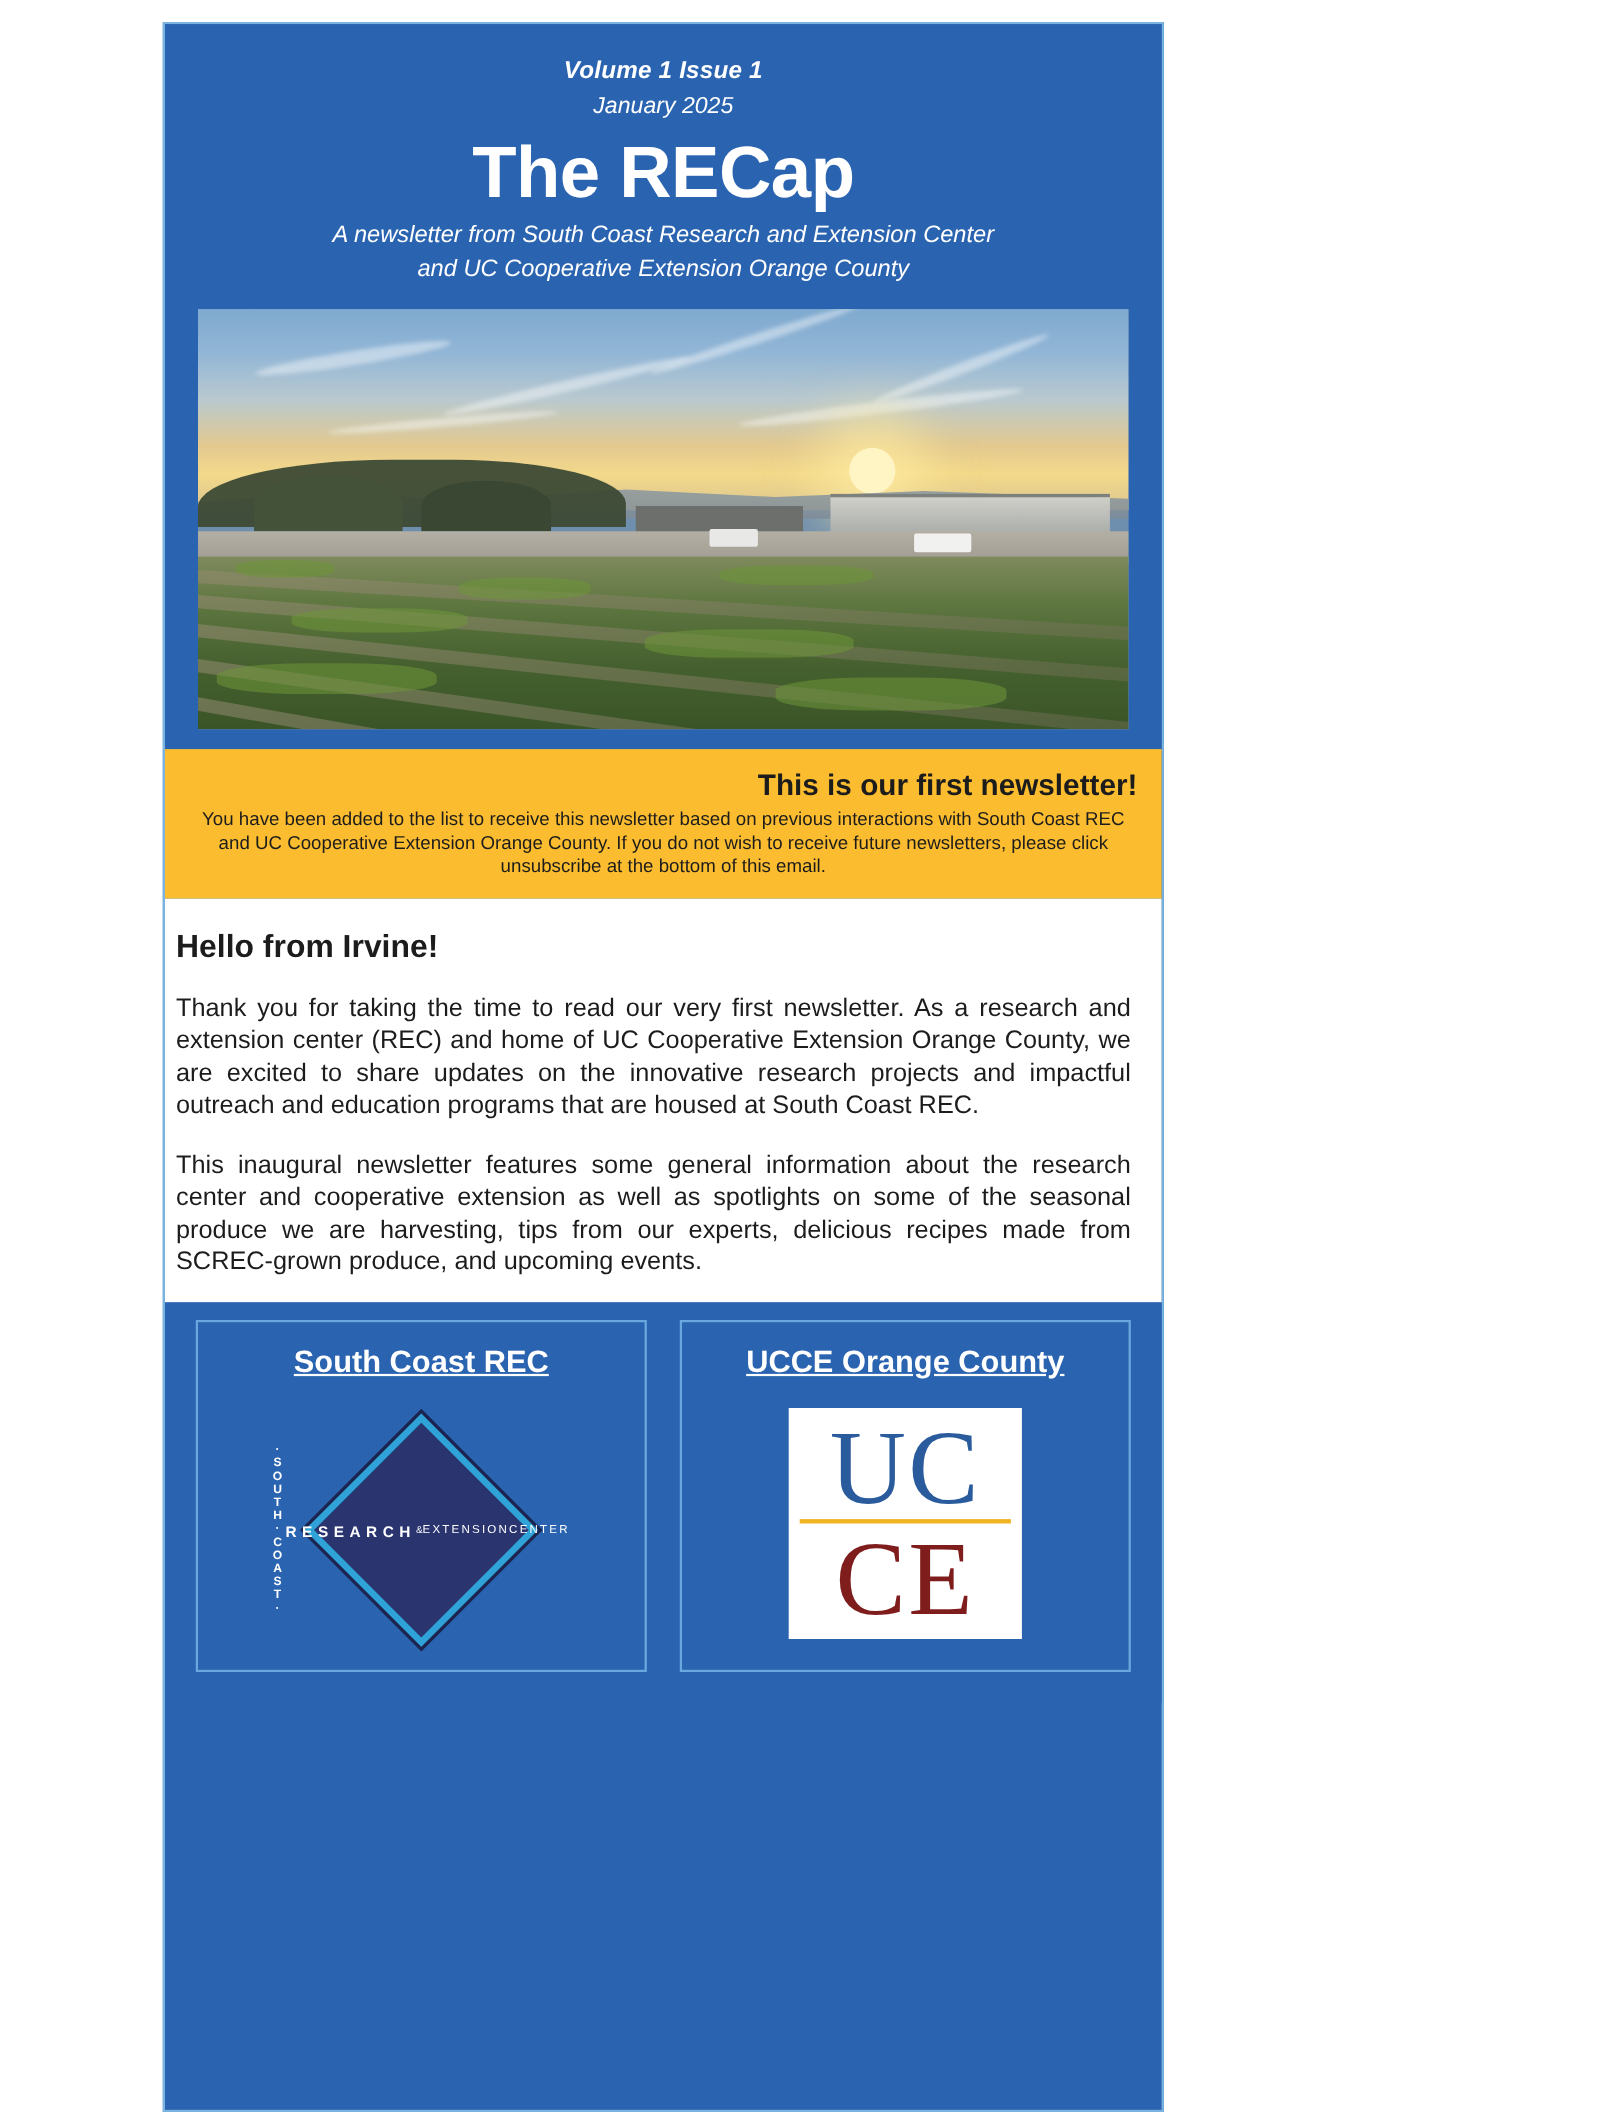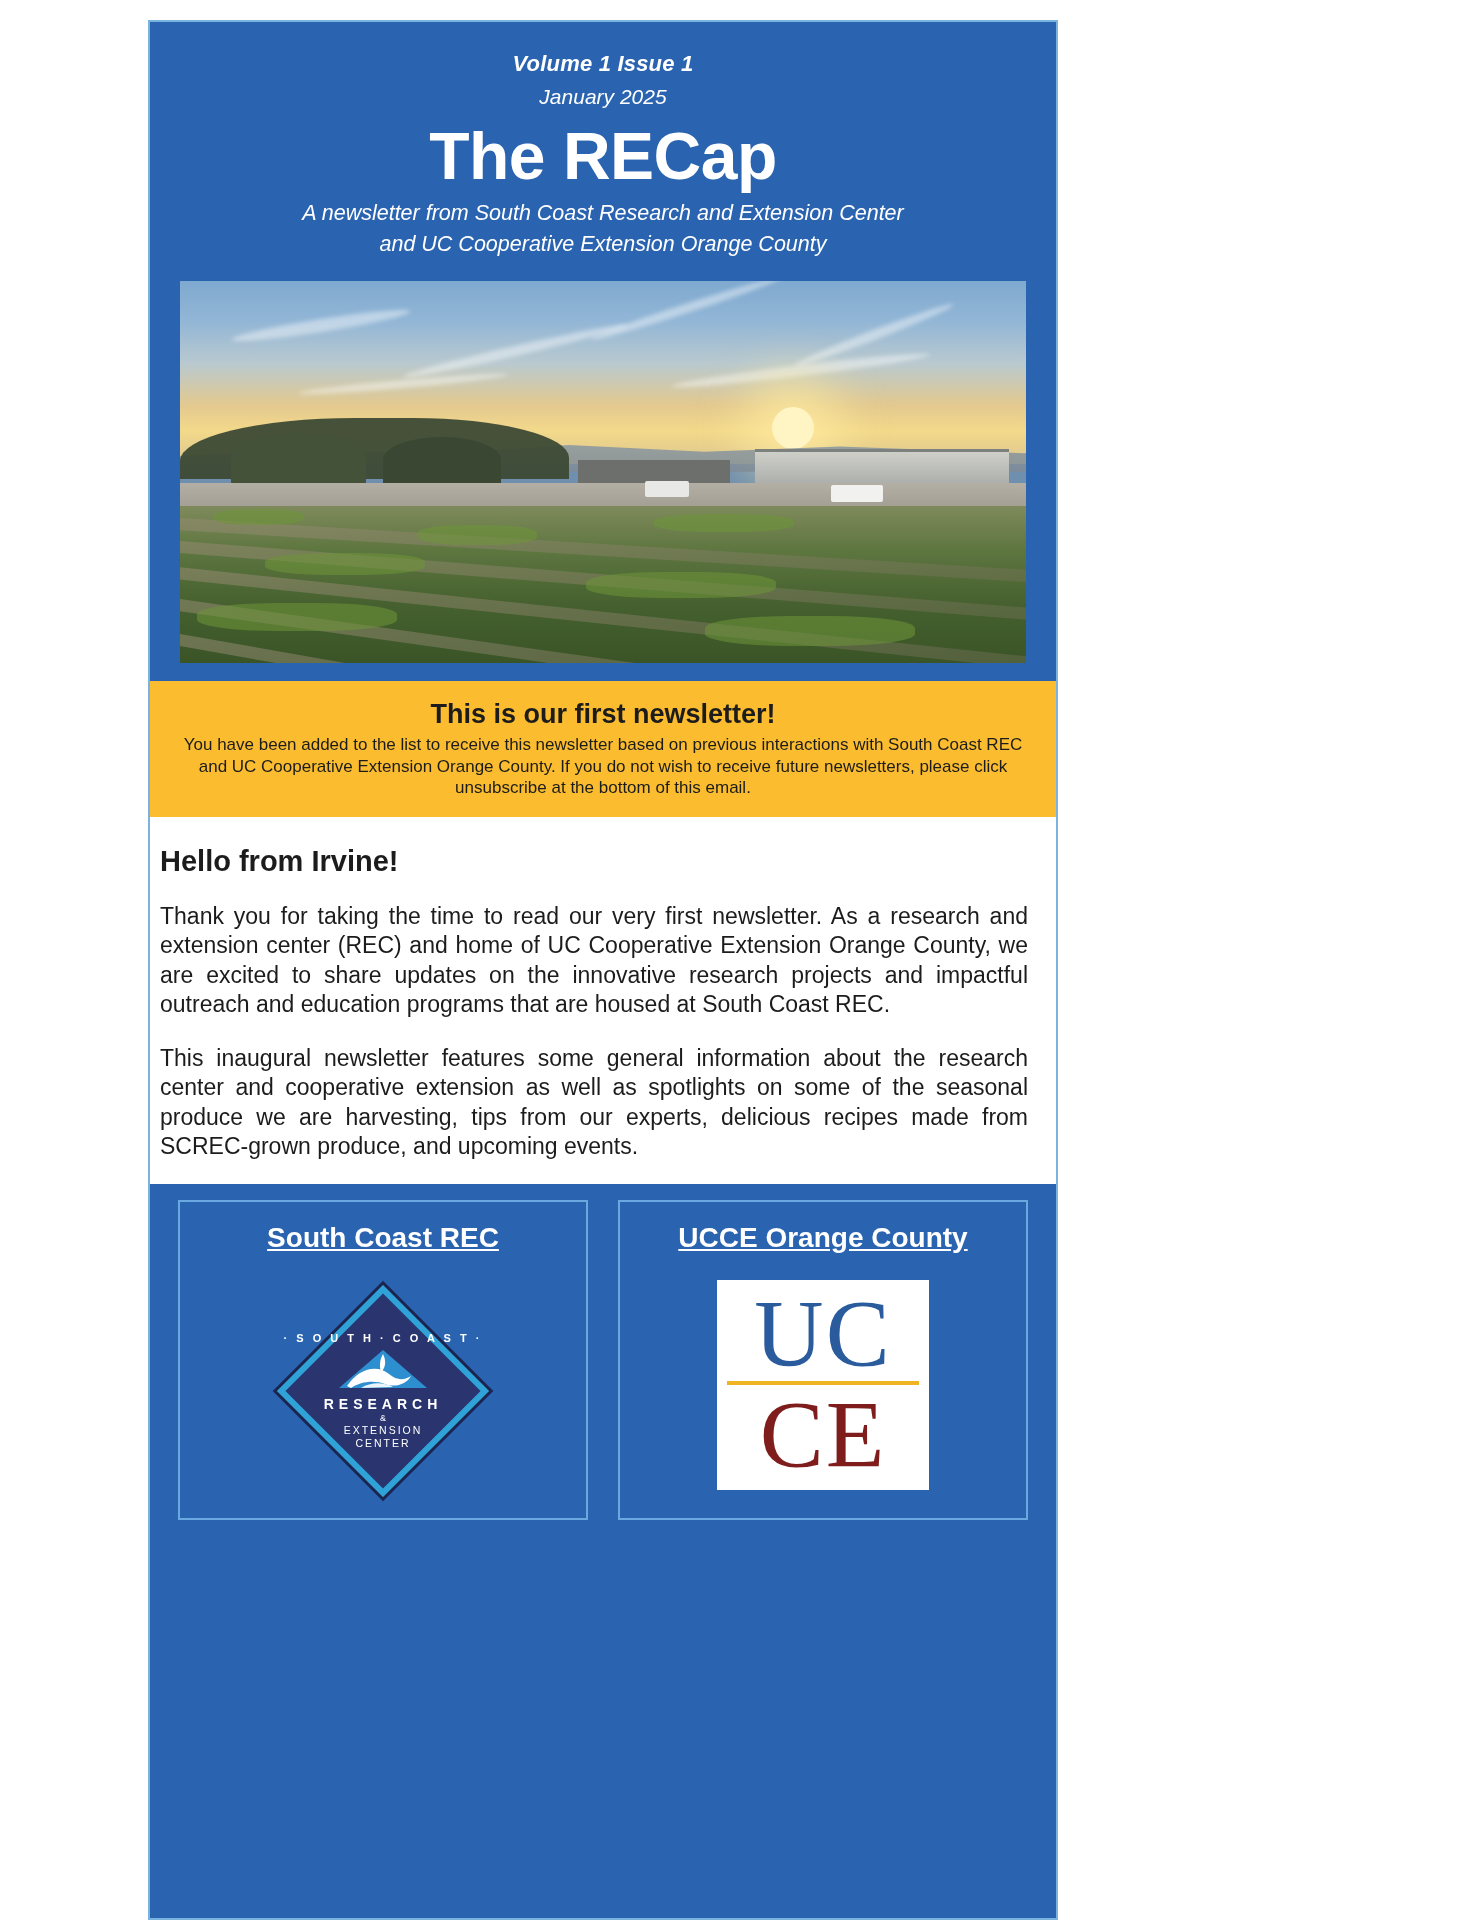--- a/index.html
+++ b/index.html
@@ -160,20 +160,21 @@
     background: #fbbd2f;
     padding: 16px 22px 18px 22px;
     text-align: center;
     color: #1c1c1c;
   }
   .banner-title {
     font-size: 27px;
     font-weight: bold;
     line-height: 1.3;
     margin-bottom: 2px;
+    text-align: right;
   }
   .banner-body {
     font-size: 17px;
     line-height: 1.28;
   }
 
   
   .content {
     background: #ffffff;
     display: flex;
@@ -267,21 +268,21 @@
     margin: -75px 0 0 -75px;
     transform: rotate(45deg);
     background: #2a3570;
     border: 6px solid #2fa3d8;
     box-shadow: 0 0 0 3px #1c2450;
   }
   .screc-inner {
     position: absolute; left: 50%; top: 50%;
     width: 214px; height: 214px;
     margin: -107px 0 0 -107px;
-    display: flex; flex-direction: column;
+    display: flex; flex-direction: row;
     align-items: center; justify-content: center;
     color: #ffffff;
   }
   .screc-arc {
     font-size: 11px; letter-spacing: 3px; font-weight: bold;
     margin-bottom: 2px;
   }
   .wave-box { width: 92px; height: 42px; margin: 2px 0 4px 0; }
   .screc-research {
     font-size: 14px; letter-spacing: 5px; font-weight: bold;

